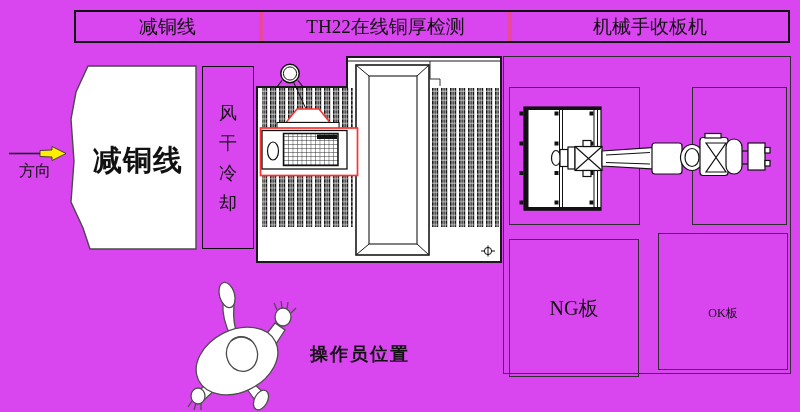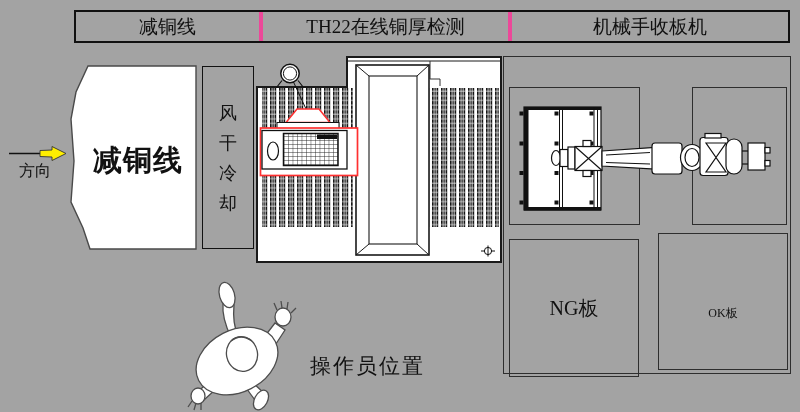--- a/index.html
+++ b/index.html
@@ -1,17 +1,17 @@
 <!DOCTYPE html>
 <html><head>
 <meta charset="utf-8">
 <style>
   html,body{margin:0;padding:0;background:#fff;}
   #stage{
-    position:relative;width:800px;height:412px;background:#a3a3a3;overflow:hidden;
+    position:relative;width:800px;height:412px;background:#d946ef;overflow:hidden;
     font-family:"Liberation Serif","DejaVu Serif",serif;color:#111;
   }
   .abs{position:absolute;box-sizing:border-box;}
   
   .header{left:74px;top:10px;width:716px;height:33px;border:2px solid #111;display:flex;}
   .hcell{display:flex;align-items:center;justify-content:center;font-size:19px;
          border-left:4px solid #ec4899;box-sizing:border-box;overflow:hidden;}
   .hcell.first{border-left:none;}
   
   .box{border:1.6px solid #2e2e2e;background:transparent;}
@@ -20,21 +20,21 @@
            font-size:18px;line-height:1;}
   .robot-outer{left:503px;top:56px;width:288px;height:318px;}
   .tl-box{left:509px;top:87px;width:131px;height:138px;}
   .tr-box{left:692px;top:87px;width:95px;height:138px;}
   .ng-box{left:509px;top:233px;width:130px;height:138px;display:flex;align-items:center;justify-content:center;font-size:20px;margin-top:6px;}
   .ok-box{left:658px;top:233px;width:130px;height:137px;display:flex;align-items:center;justify-content:center;font-size:12px;}
   .ok-box span{transform:translateY(12px);}
   
   .big-label{left:80px;top:141px;width:116px;text-align:center;font-size:29px;font-weight:bold;letter-spacing:1px;}
   .dir-label{left:19px;top:161px;font-size:16px;}
-  .op-label{left:310px;top:352px;font-size:21px;letter-spacing:2px;}
+  .op-label{left:310px;top:342px;font-size:18px;letter-spacing:2px;font-weight:bold;}
   svg.layer{position:absolute;left:0;top:0;pointer-events:none;}
   .under{z-index:1;} .mid{z-index:2;} .over{z-index:3;}
 </style>
 </head>
 <body>
 
 <div id="stage">
 
   <div class="abs header under">
     <div class="hcell first" style="flex:0 0 183px">

